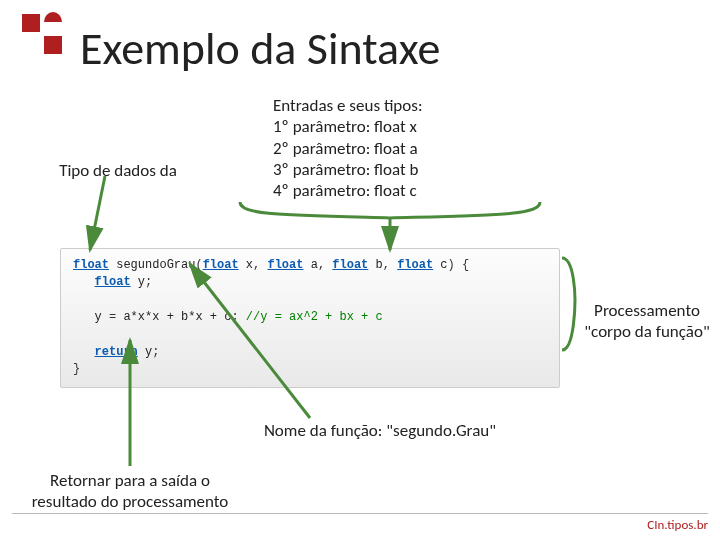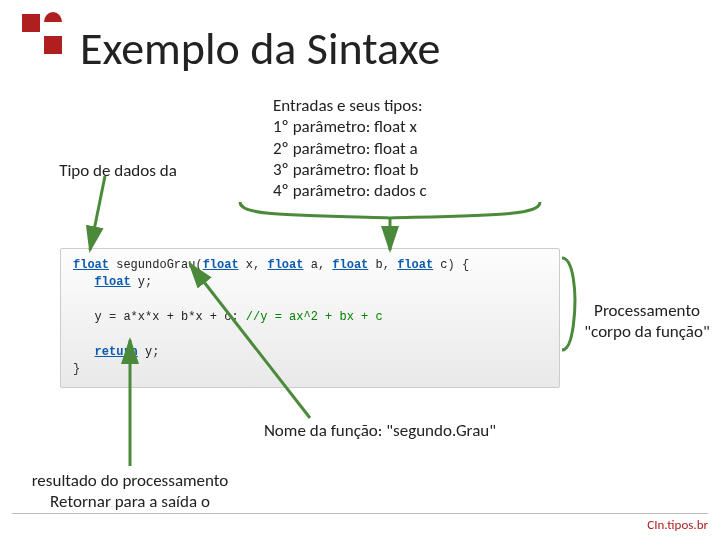--- a/index.html
+++ b/index.html
@@ -106,33 +106,33 @@
 
 <div class="ann ann-left">
   <div>Tipo de dados da</div>
 </div>
 
 <div class="ann ann-top">
   <div>Entradas e seus tipos:</div>
   <div>1º parâmetro: float x</div>
   <div>2º parâmetro: float a</div>
   <div>3º parâmetro: float b</div>
-  <div>4º parâmetro: dados c</div>
+  <div>4º parâmetro: float c</div>
 </div>
 
 <div class="ann ann-right">
   <div>Processamento</div>
   <div>"corpo da função"</div>
 </div>
 
 <div class="ann ann-bottom-name">Nome da função: "segundo.Grau"</div>
 
 <div class="ann ann-bottom-return">
+  <div>Retornar para a saída o</div>
   <div>resultado do processamento</div>
-  <div>Retornar para a saída o</div>
 </div>
 
 <div class="code-box"><span class="kw">float</span> <span class="id">segundoGrau</span>(<span class="kw">float</span> <span class="id">x</span>, <span class="kw">float</span> <span class="id">a</span>, <span class="kw">float</span> <span class="id">b</span>, <span class="kw">float</span> <span class="id">c</span>) {
    <span class="kw">float</span> <span class="id">y</span>;
 
    <span class="id">y</span> = <span class="id">a*x*x + b*x + c</span>; <span class="cm">//y = ax^2 + bx + c</span>
 
    <span class="kw">return</span> <span class="id">y</span>;
 }</div>
 

